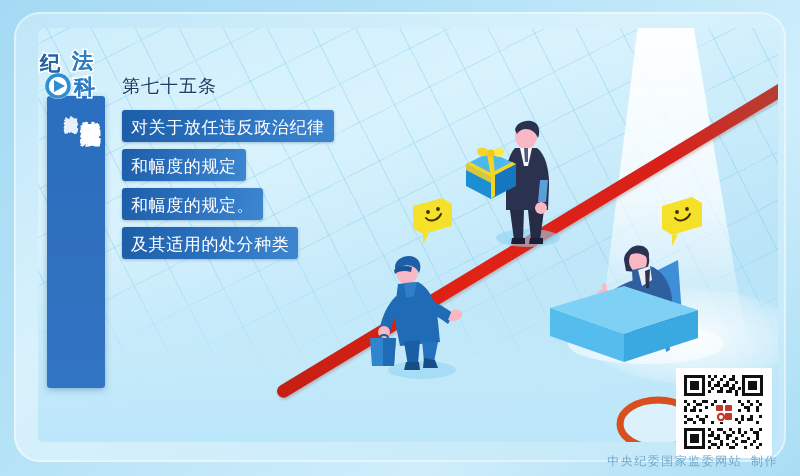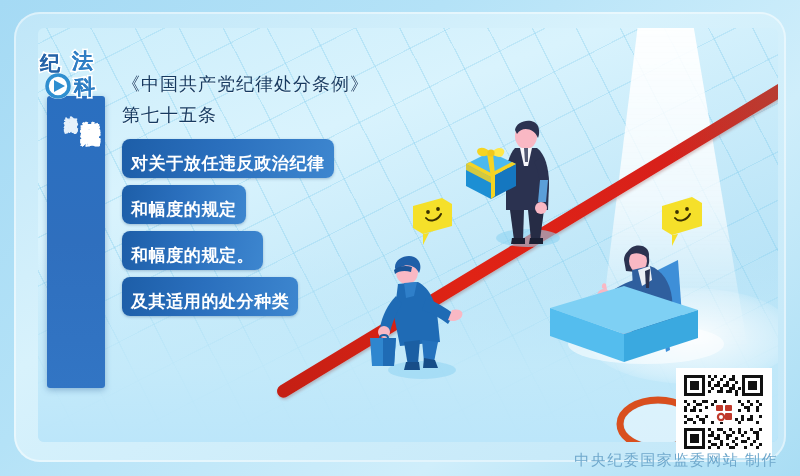--- a/index.html
+++ b/index.html
@@ -94,34 +94,34 @@
     color:#17395f;font-size:18px;font-weight:normal;line-height:1.6;
     letter-spacing:1px;white-space:nowrap;
     font-family:"DejaVu Serif","Liberation Serif",serif;
     text-shadow:0 1px 1px rgba(255,255,255,.6);
   }
   .title-line.t2{margin-top:2px;}
   .hl-list{margin-top:9px;}
   .hl{
     display:inline-block;
     background:linear-gradient(100deg,#1d5ea8 0%,#2a6fbd 45%,#3d86cf 100%);
-    color:#fff;font-weight:bold;font-size:17px;line-height:1;
-    padding:16px 9px 6px 9px;border-radius:8px;white-space:nowrap;
+    color:#fff;font-weight:normal;font-size:17px;line-height:1;
+    padding:9px 9px 6px 9px;border-radius:3px;white-space:nowrap;
     letter-spacing:.6px;margin-bottom:7px;
     font-family:"DejaVu Sans","Liberation Sans",sans-serif;
     box-shadow:0 1px 3px rgba(20,60,110,.3);
   }
   .hl-row{line-height:0;}
   
   .fig{position:absolute;z-index:5;}
   .bubble{position:absolute;z-index:6;}
   .credit{
     position:absolute;right:22px;bottom:6px;z-index:9;
-    color:#6fa8cc;font-size:15px;letter-spacing:1.5px;
-    font-family:Liberation Sans, sans-serif;
+    color:#6fa8cc;font-size:12px;letter-spacing:1.5px;
+    font-family:Liberation Mono, monospace;
   }
   .qr{
     position:absolute;left:676px;top:368px;width:96px;height:90px;z-index:9;
     background:#fff;padding:4px;box-sizing:border-box;
   }
   .qr svg{display:block;}
 </style>
 </head>
 <body>
 
@@ -267,21 +267,20 @@
       <text x="36" y="48" font-family="DejaVu Sans, Liberation Sans, sans-serif" font-size="21" font-weight="bold" fill="#2f7ec4">科</text>
     </svg>
   </div>
 
   <div class="banner">
     <div class="v-main">放任违反政治纪律和政治规矩</div>
     <div class="v-sub">违反政治纪律的行为：</div>
   </div>
 
   <div class="textblock">
-    <div class="title-line t1">《中国共产党纪律处分条例》</div>
     <div class="title-line t2">第七十五条</div>
     <div class="hl-list">
       <div class="hl-row">
         <span class="hl">对关于放任违反政治纪律</span>
       </div>
       <div class="hl-row">
         <span class="hl">和幅度的规定</span>
       </div>
       <div class="hl-row">
         <span class="hl">和幅度的规定。</span>

